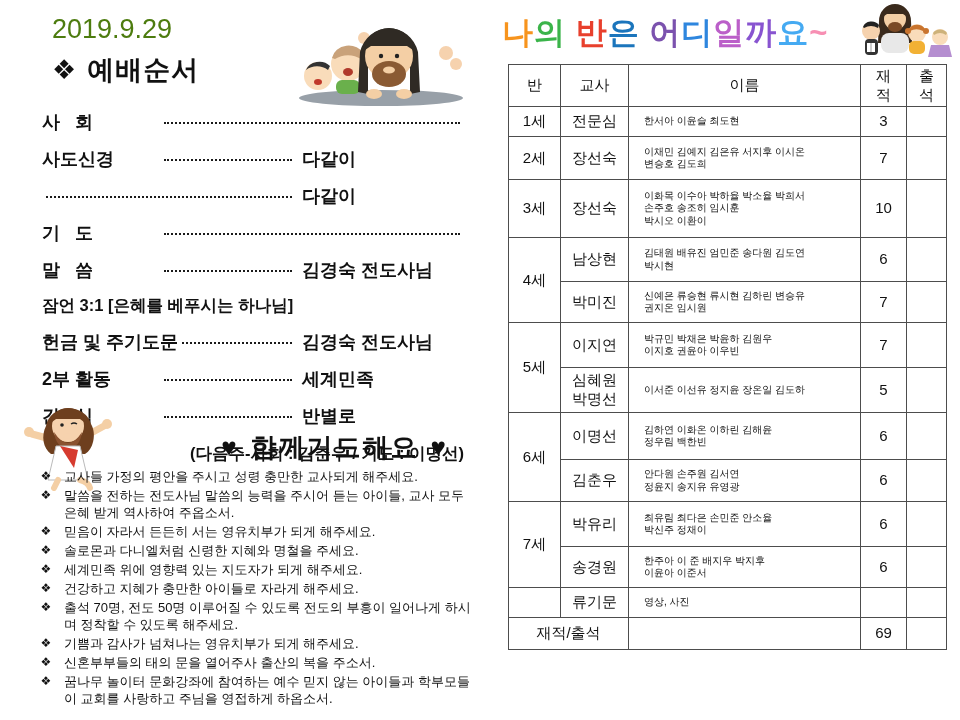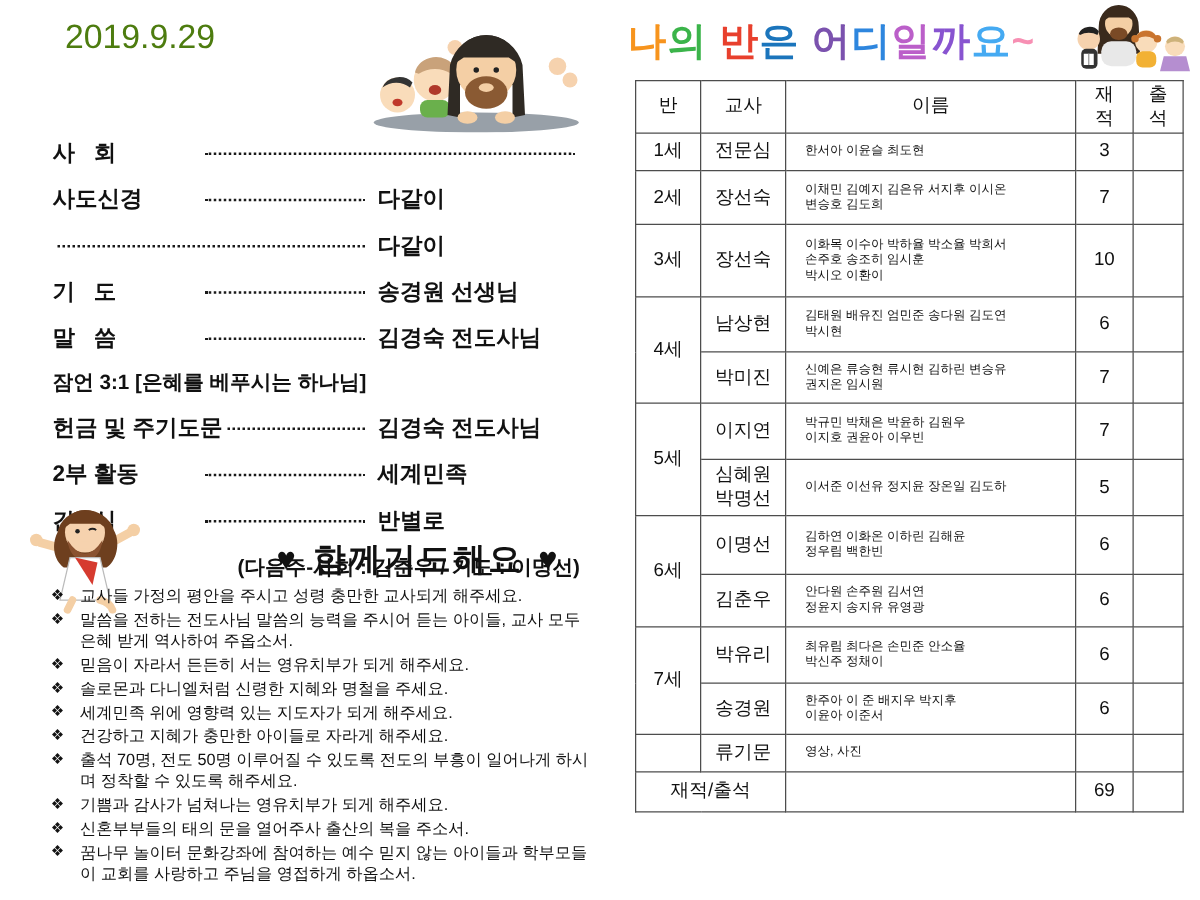--- a/index.html
+++ b/index.html
@@ -64,39 +64,41 @@
     <circle cx="93" cy="48" r="24" fill="#f4cfa5"></circle>
     <path d="M69,42 a24,22 0 0 1 48,0 l-6,-4 -36,0z" fill="#2f2a24"></path>
     <ellipse cx="93" cy="66" rx="17" ry="13" fill="#8a5a33"></ellipse>
     <ellipse cx="93" cy="62" rx="6" ry="3.5" fill="#f4cfa5"></ellipse>
     <circle cx="85" cy="48" r="2.2" fill="#222"></circle>
       <circle cx="101" cy="48" r="2.2" fill="#222"></circle>
     <ellipse cx="78" cy="86" rx="8" ry="5" fill="#f4cfa5"></ellipse>
       <ellipse cx="108" cy="86" rx="8" ry="5" fill="#f4cfa5"></ellipse>
   </svg>
 
+  <div class="worship-heading">
+    <span class="dia">❖</span><span>예배순서</span>
+  </div>
 
   <div class="worship">
     <div class="w-row">
       <span class="w-label">사   회</span>
       <span class="dots"></span>
     </div>
     <div class="w-row">
       <span class="w-label">사도신경</span>
       <span class="dots"></span>
       <span class="w-value">다같이</span>
     </div>
     <div class="w-row">
       <span class="dots"></span>
       <span class="w-value">다같이</span>
     </div>
     <div class="w-row">
       <span class="w-label">기   도</span>
       <span class="dots"></span>
-      <span class="w-value">송경원 선생님</span>
     </div>
     <div class="w-row">
       <span class="w-label">말   씀</span>
       <span class="dots"></span>
       <span class="w-value">김경숙 전도사님</span>
     </div>
     <div class="scripture">잠언 3:1 [은혜를 베푸시는 하나님]</div>
     <div class="w-row">
       <span class="w-label">헌금 및 주기도문</span>
       <span class="dots"></span>

